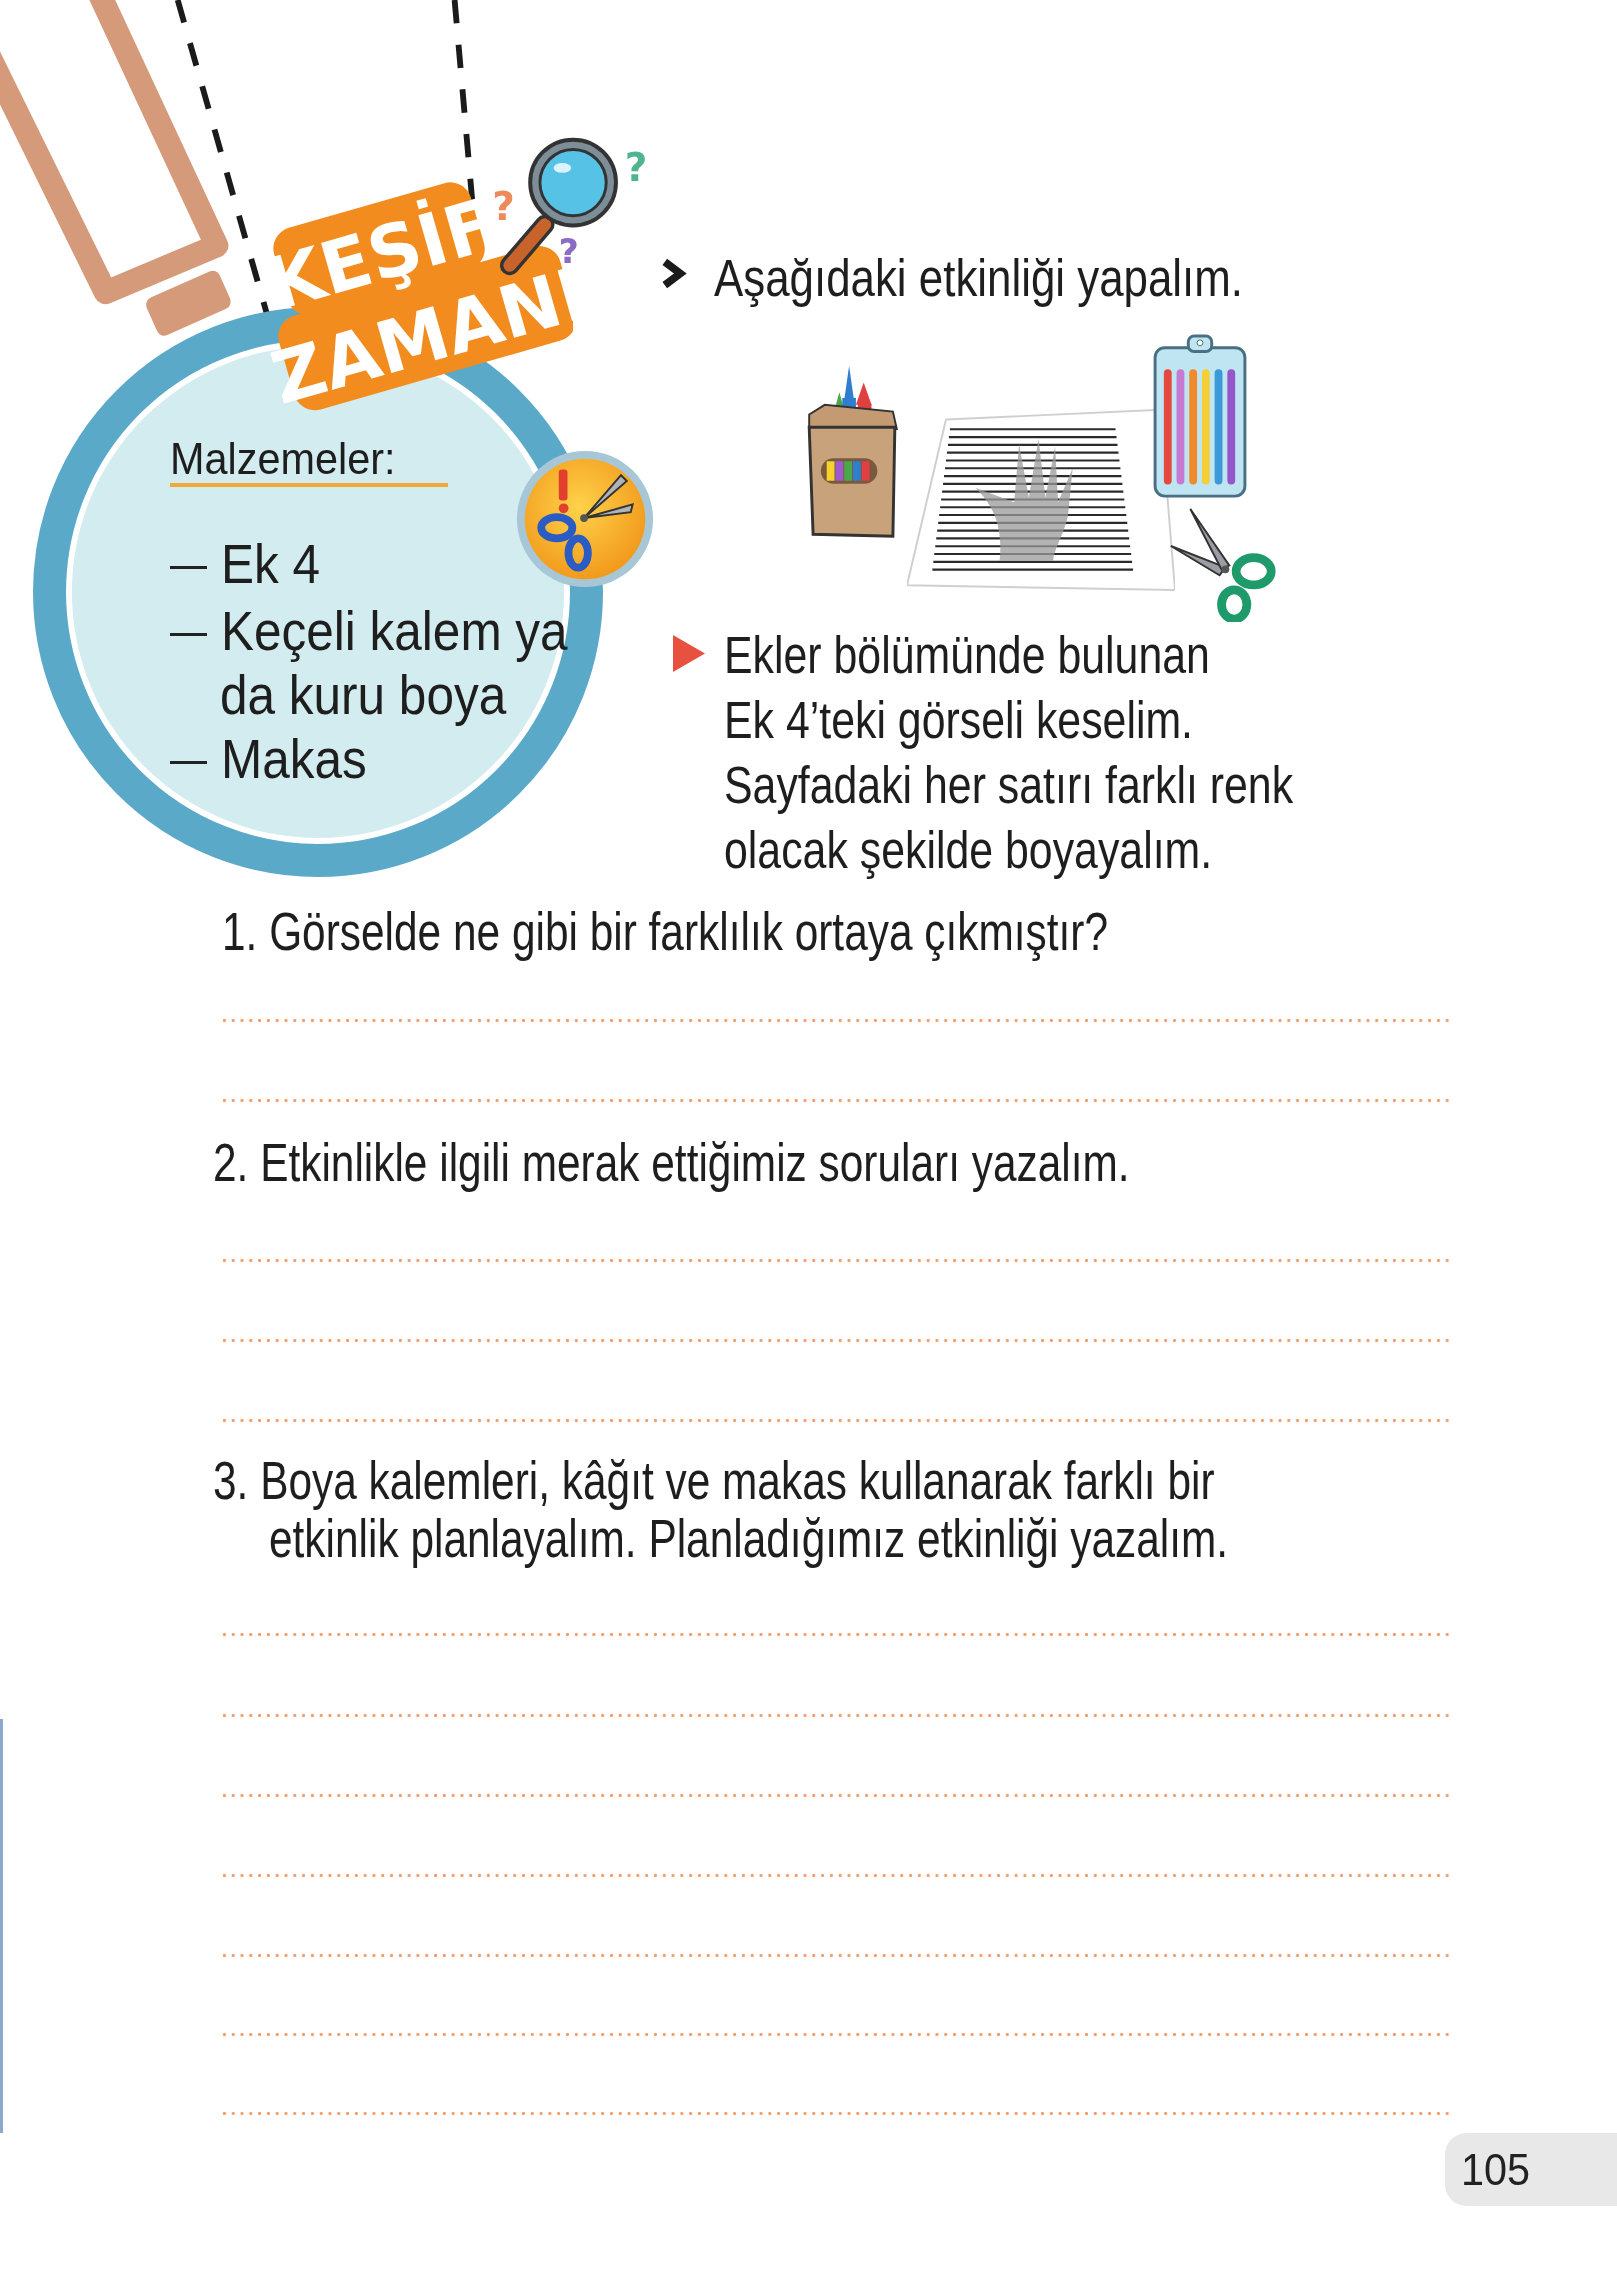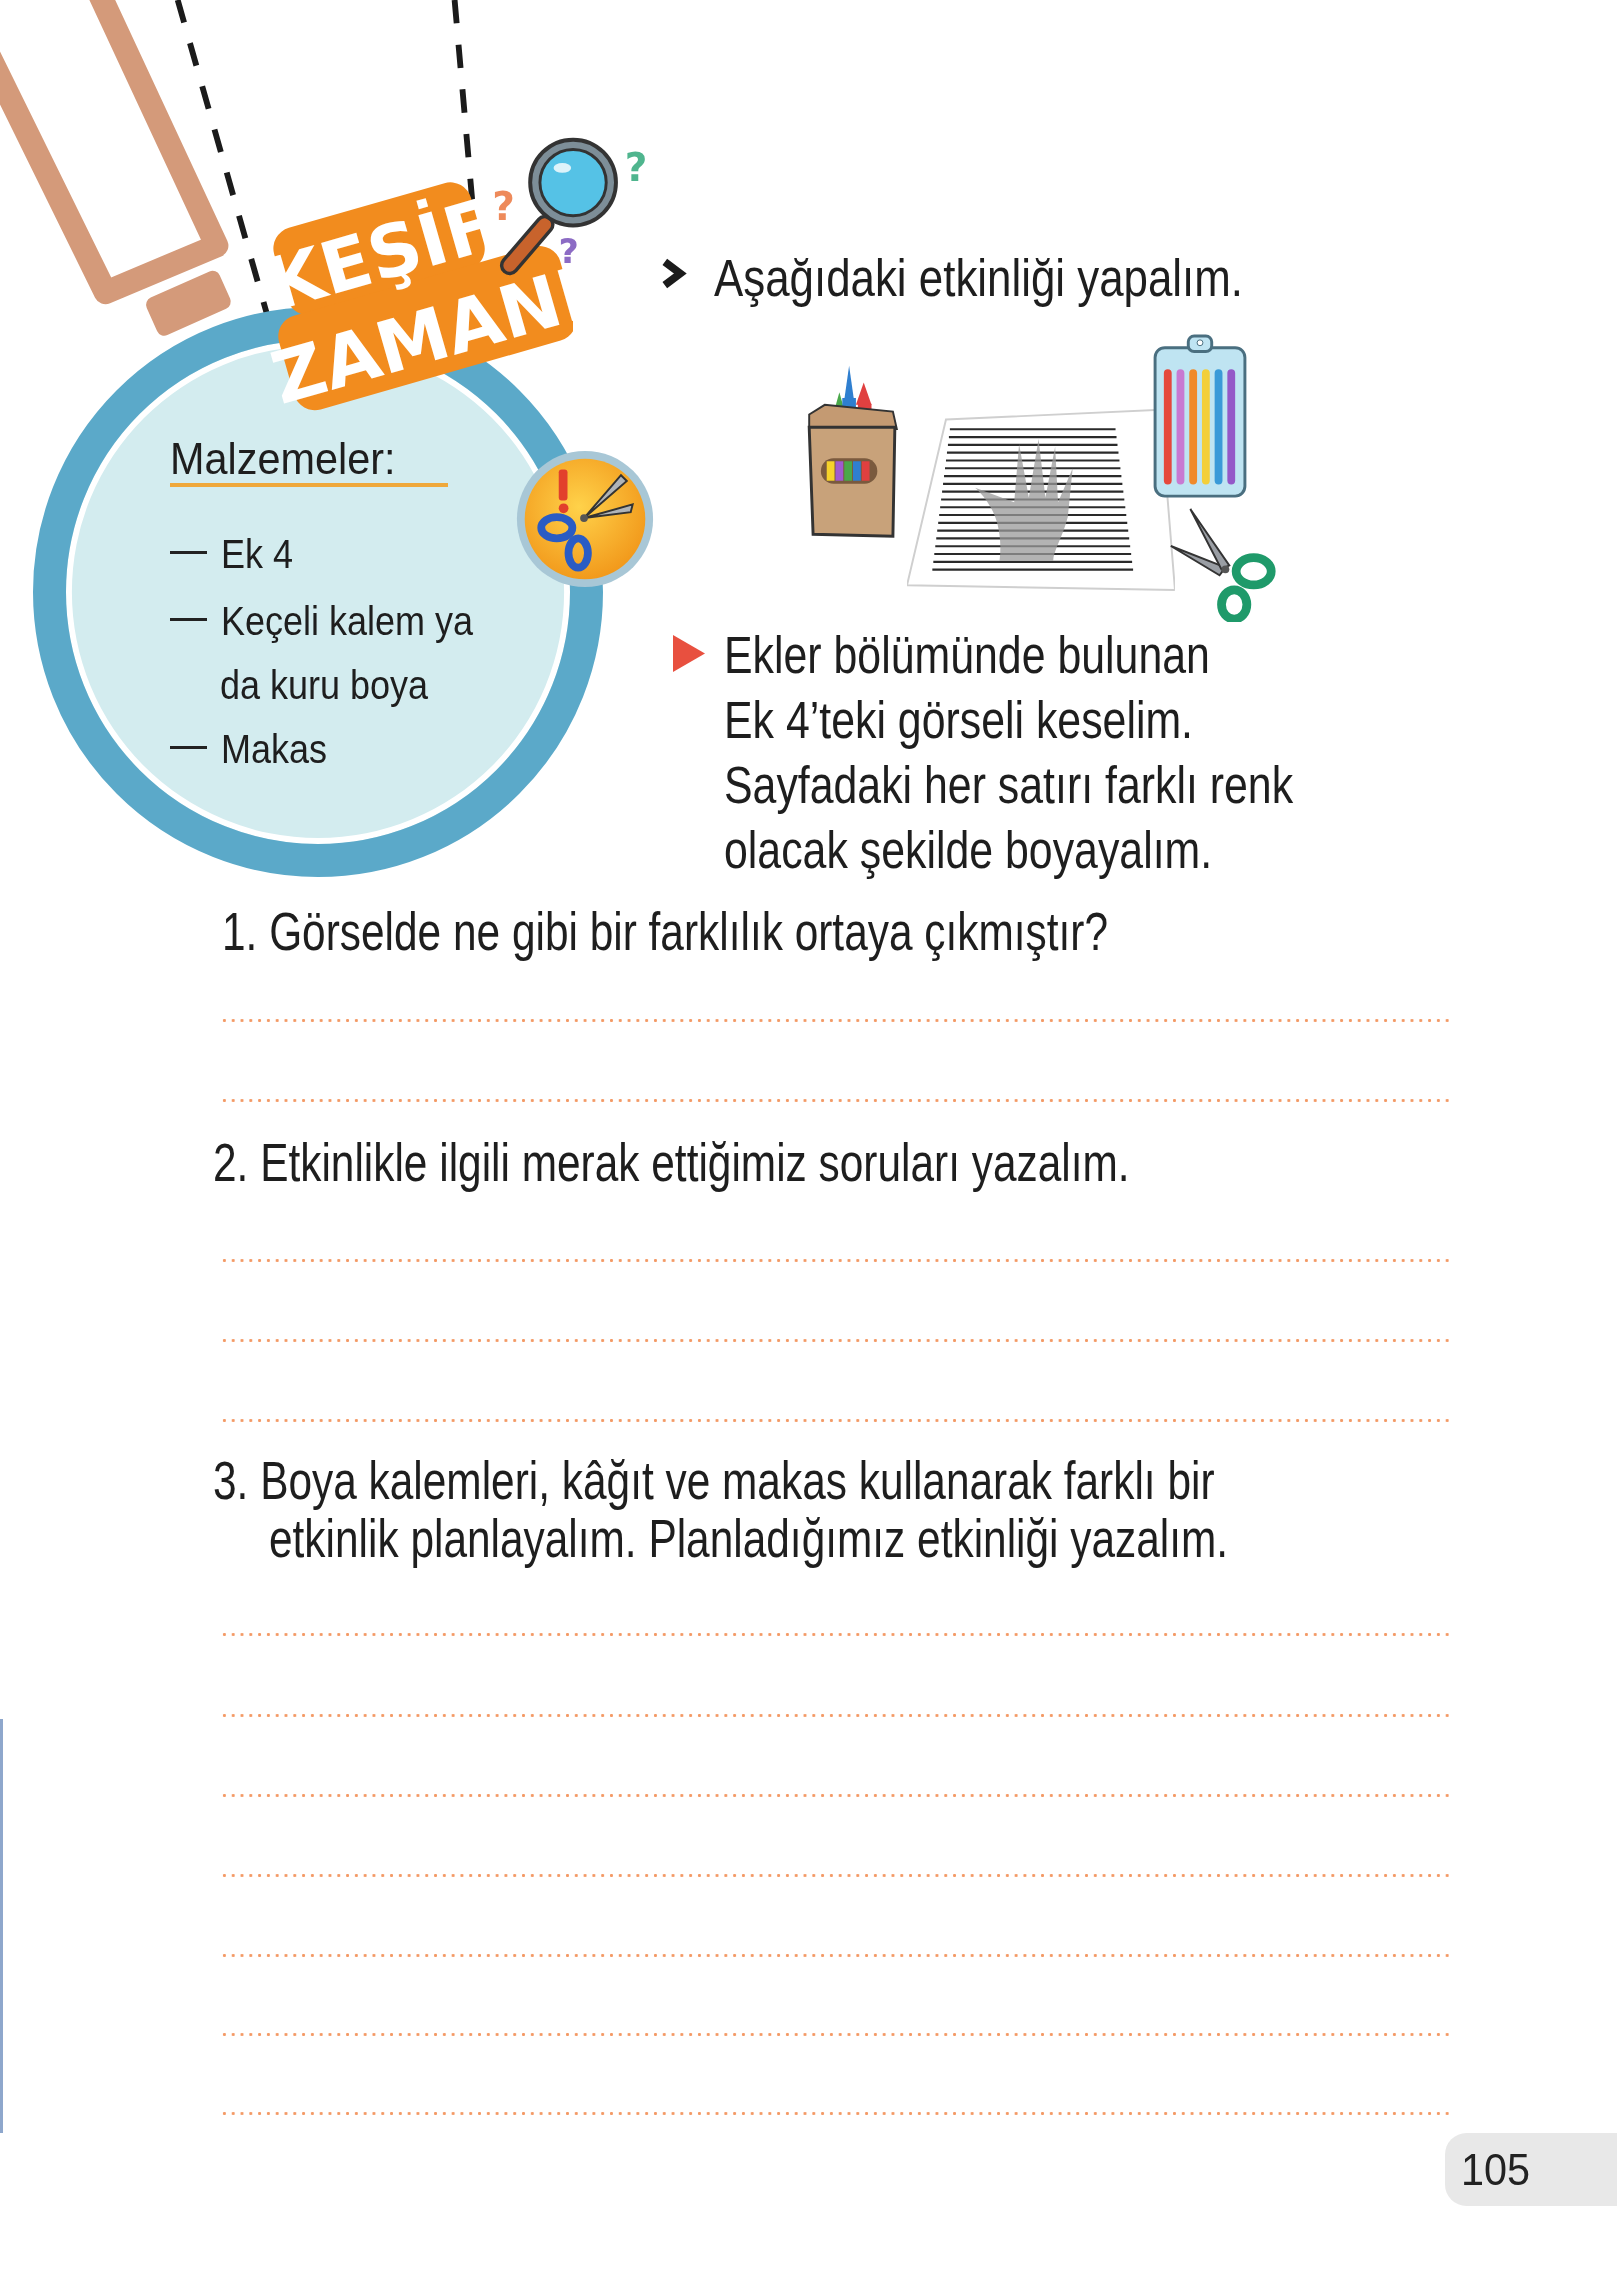--- a/index.html
+++ b/index.html
@@ -18,21 +18,21 @@
   #instr-arrow { left: 673px; top: 635px; width: 32px; height: 37px; }
   #instructions { left: 724px; top: 623px; font-size: 51px; transform: scaleX(0.84); transform-origin: left top; }
   #instructions .ln { display: block; line-height: 65px; height: 65px; white-space: nowrap; }
 
   
   #materials-circle { left: 33px; top: 307px; width: 570px; height: 570px; border-radius: 50%;
      background: #d3ecef; box-sizing: border-box; border: 33px solid #5ba9c9;
      box-shadow: inset 0 0 0 5.9px #ffffff; }
   #materials-title { left: 170px; top: 436px; font-size: 45px; transform: scaleX(0.92); }
   #materials-underline { left: 170px; top: 483px; width: 278px; height: 3.9px; background: #efa83a; }
-  .mat-item { left: 170px; font-size: 40px; display: flex; align-items: baseline; }
+  .mat-item { left: 170px; font-size: 55px; display: flex; align-items: baseline; }
   .mat-item .dash { display: inline-block; width: 37px; height: 2.9px; background: #222; margin-right: 13.7px; position: relative; top: -13.7px; }
   .mat-item .txt { display: inline-block; transform: scaleX(0.9); transform-origin: left center; white-space: nowrap; }
 
   
   #scissor-badge { left: 514px; top: 448px; width: 142px; height: 142px; }
 
   
   #title-badge { left: 261px; top: 156px; width: 312px; height: 273px; }
   #magnifier { left: 488px; top: 127px; width: 176px; height: 156px; }
   #pencil-deco { left: 0px; top: 0px; width: 488px; height: 351px; }

